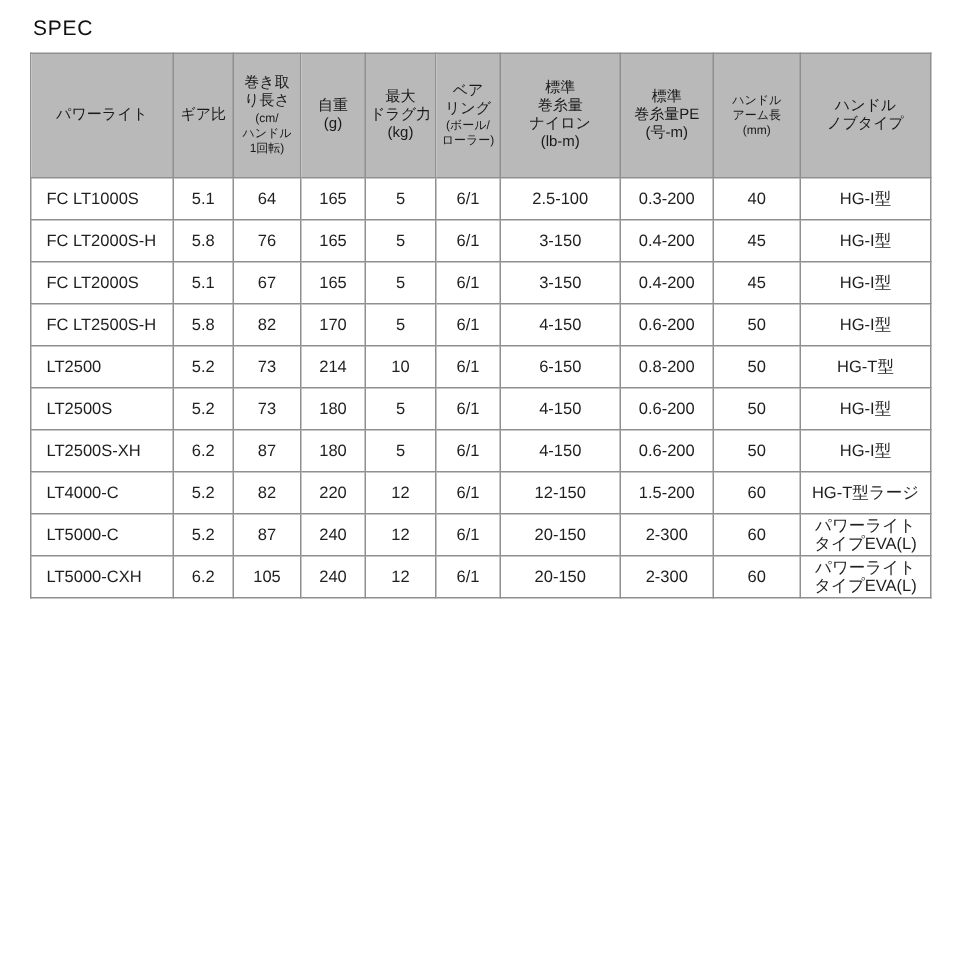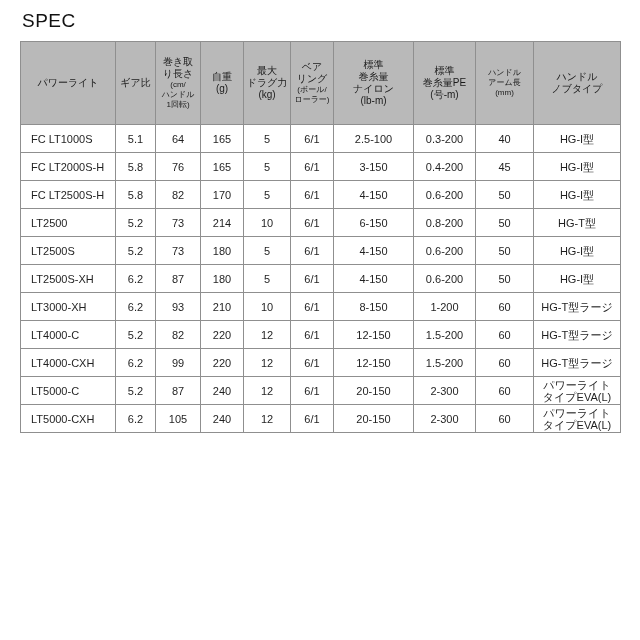--- a/index.html
+++ b/index.html
@@ -10,21 +10,21 @@
   * { box-sizing: border-box; }
   html, body {
     margin: 0; padding: 0;
     width: 640px; height: 640px;
     background: #ffffff;
     font-family: "Liberation Sans", "DejaVu Sans", sans-serif;
     color: var(--text);
   }
   .page { padding: 8px 20px 0 20px; }
   .page-title {
-    font-size: 19px;
+    font-size: 14px;
     font-weight: normal;
     letter-spacing: 0.5px;
     color: #111;
     margin: 2px 0 9px 2px;
   }
   table.spec {
     border-collapse: collapse;
     table-layout: fixed;
     width: 600px;
   }
@@ -165,20 +165,32 @@
           <td class="c-retrieve-per-turn">76</td>
           <td class="c-weight">165</td>
           <td class="c-max-drag">5</td>
           <td class="c-bearings">6/1</td>
           <td class="c-line-capacity-nylon">3-150</td>
           <td class="c-line-capacity-pe">0.4-200</td>
           <td class="c-handle-arm-length">45</td>
           <td class="c-handle-knob-type">HG-I型</td>
         </tr>
         <tr>
+          <td class="c-item-name">FC LT2000S</td>
+          <td class="c-gear-ratio">5.1</td>
+          <td class="c-retrieve-per-turn">67</td>
+          <td class="c-weight">165</td>
+          <td class="c-max-drag">5</td>
+          <td class="c-bearings">6/1</td>
+          <td class="c-line-capacity-nylon">3-150</td>
+          <td class="c-line-capacity-pe">0.4-200</td>
+          <td class="c-handle-arm-length">45</td>
+          <td class="c-handle-knob-type">HG-I型</td>
+        </tr>
+        <tr>
           <td class="c-item-name">FC LT2500S-H</td>
           <td class="c-gear-ratio">5.8</td>
           <td class="c-retrieve-per-turn">82</td>
           <td class="c-weight">170</td>
           <td class="c-max-drag">5</td>
           <td class="c-bearings">6/1</td>
           <td class="c-line-capacity-nylon">4-150</td>
           <td class="c-line-capacity-pe">0.6-200</td>
           <td class="c-handle-arm-length">50</td>
           <td class="c-handle-knob-type">HG-I型</td>
@@ -213,47 +225,23 @@
           <td class="c-retrieve-per-turn">87</td>
           <td class="c-weight">180</td>
           <td class="c-max-drag">5</td>
           <td class="c-bearings">6/1</td>
           <td class="c-line-capacity-nylon">4-150</td>
           <td class="c-line-capacity-pe">0.6-200</td>
           <td class="c-handle-arm-length">50</td>
           <td class="c-handle-knob-type">HG-I型</td>
         </tr>
         <tr>
-          <td class="c-item-name">LT3000-XH</td>
-          <td class="c-gear-ratio">6.2</td>
-          <td class="c-retrieve-per-turn">93</td>
-          <td class="c-weight">210</td>
-          <td class="c-max-drag">10</td>
-          <td class="c-bearings">6/1</td>
-          <td class="c-line-capacity-nylon">8-150</td>
-          <td class="c-line-capacity-pe">1-200</td>
-          <td class="c-handle-arm-length">60</td>
-          <td class="c-handle-knob-type">HG-T型ラージ</td>
-        </tr>
-        <tr>
           <td class="c-item-name">LT4000-C</td>
           <td class="c-gear-ratio">5.2</td>
           <td class="c-retrieve-per-turn">82</td>
-          <td class="c-weight">220</td>
-          <td class="c-max-drag">12</td>
-          <td class="c-bearings">6/1</td>
-          <td class="c-line-capacity-nylon">12-150</td>
-          <td class="c-line-capacity-pe">1.5-200</td>
-          <td class="c-handle-arm-length">60</td>
-          <td class="c-handle-knob-type">HG-T型ラージ</td>
-        </tr>
-        <tr>
-          <td class="c-item-name">LT4000-CXH</td>
-          <td class="c-gear-ratio">6.2</td>
-          <td class="c-retrieve-per-turn">99</td>
           <td class="c-weight">220</td>
           <td class="c-max-drag">12</td>
           <td class="c-bearings">6/1</td>
           <td class="c-line-capacity-nylon">12-150</td>
           <td class="c-line-capacity-pe">1.5-200</td>
           <td class="c-handle-arm-length">60</td>
           <td class="c-handle-knob-type">HG-T型ラージ</td>
         </tr>
         <tr>
           <td class="c-item-name">LT5000-C</td>

